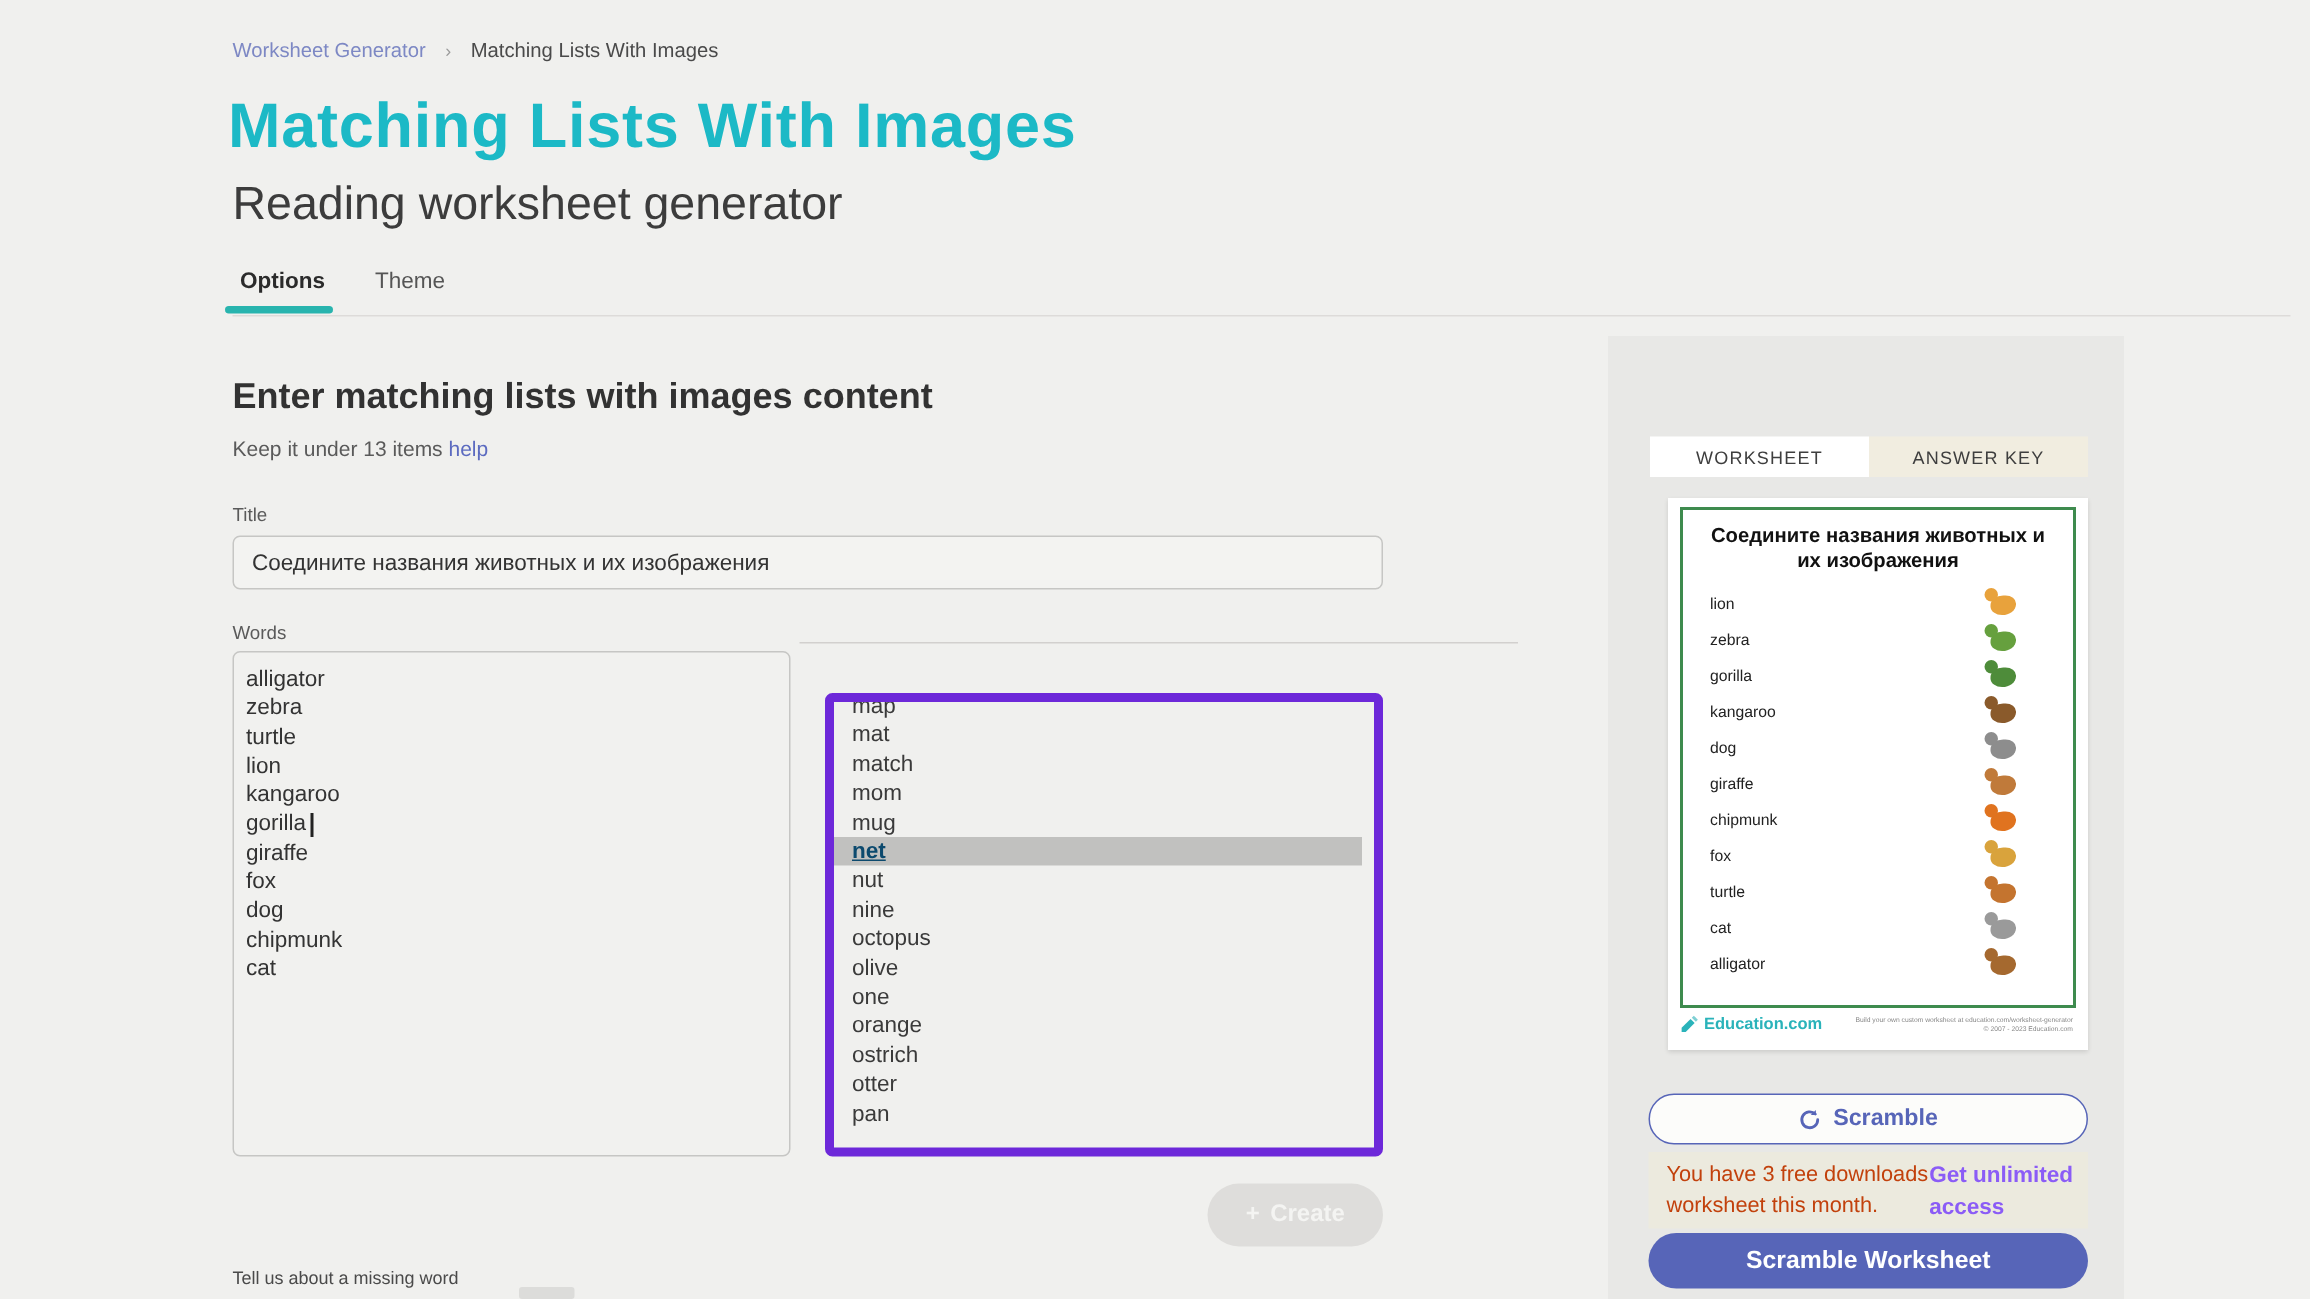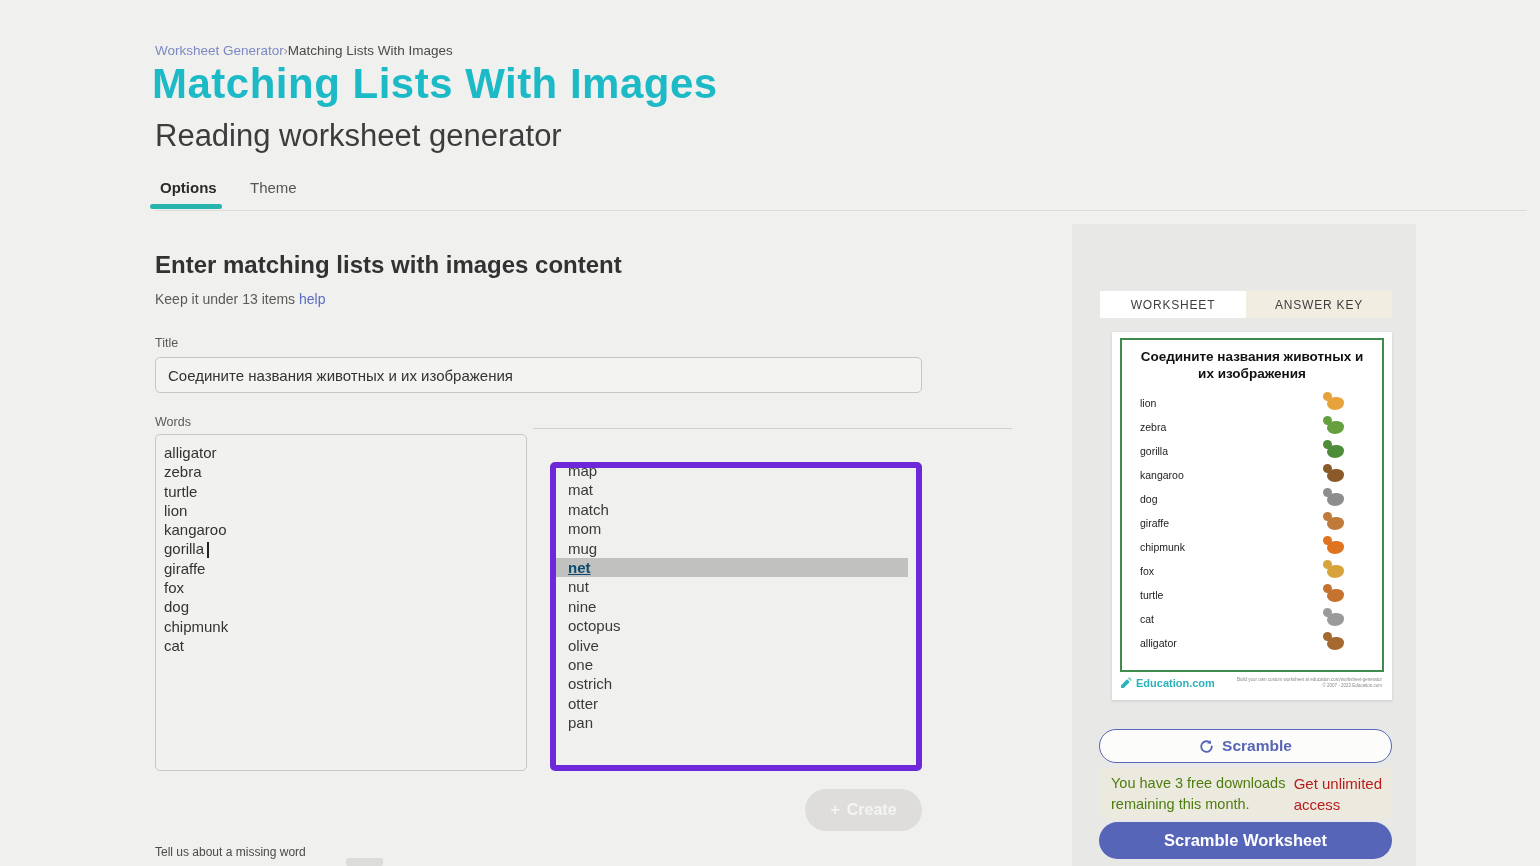--- a/index.html
+++ b/index.html
@@ -1,20 +1,20 @@
 <!DOCTYPE html>
 <html><head>
 <meta charset="utf-8">
 <style>
   html,body{margin:0;padding:0;background:#f0f0ee;font-family:"Liberation Sans",sans-serif;}
   #app{position:relative;width:1540px;height:866px;background:#f0f0ee;overflow:hidden;}
   .abs{position:absolute;}
 
   
-  .breadcrumb{left:155px;top:43px;font-size:13.5px;color:#4a4a4a;display:flex;gap:0;align-items:center;}
+  .breadcrumb{left:155px;top:26px;font-size:13.5px;color:#4a4a4a;display:flex;gap:13px;align-items:center;}
   .crumb-link{color:#7d88c4;text-decoration:none;cursor:pointer;}
   .crumb-sep{color:#9a9a9a;font-size:12px;}
 
   
   .h1{left:152px;top:60px;font-size:42px;font-weight:700;color:#1cb9c6;letter-spacing:0.5px;}
   .h2{left:155px;top:118px;font-size:31px;font-weight:500;color:#3c3c3c;}
 
   
   .tab-options{left:160px;top:179px;font-size:15px;font-weight:700;color:#2b2b2b;cursor:pointer;}
   .tab-theme{left:250px;top:179px;font-size:15px;color:#555;cursor:pointer;}
@@ -73,22 +73,22 @@
   .animal::before{content:'';position:absolute;left:-4px;top:-5px;width:9px;height:9px;border-radius:50%;background:inherit;}
   .wfooter{position:absolute;left:8px;top:344px;width:264px;display:flex;justify-content:space-between;align-items:flex-end;}
   .brand{display:flex;align-items:center;gap:3px;color:#2ab3ba;font-size:11px;font-weight:700;}
   .wfineprint{text-align:right;font-size:4.5px;line-height:6px;color:#888;padding-right:2px;}
 
   .scramble-btn{left:27px;top:505px;width:293px;height:34px;border-radius:17px;background:#fcfcfa;
     border:1.5px solid #5765b8;box-sizing:border-box;color:#5765b8;font-size:15.5px;font-weight:700;
     display:flex;align-items:center;justify-content:center;gap:8px;cursor:pointer;}
   .notice{left:27px;top:544px;width:293px;height:51px;background:#eceade;display:flex;
     justify-content:space-between;align-items:center;padding:0 10px 0 12px;box-sizing:border-box;}
-  .notice-text{font-size:14.5px;color:#4d7c0f;line-height:21px;}
-  .notice-link{font-size:15px;color:#b91c1c;line-height:21px;cursor:pointer;font-weight:400;}
+  .notice-text{font-size:14.5px;color:#c2410c;line-height:21px;}
+  .notice-link{font-size:15px;color:#8b5cf6;line-height:21px;cursor:pointer;font-weight:700;}
   .download-btn{left:27px;top:598px;width:293px;height:37px;border-radius:18.5px;background:#5765b8;
     color:#ffffff;font-size:16.5px;font-weight:700;display:flex;align-items:center;justify-content:center;cursor:pointer;}
 </style>
 </head>
 <body>
 
 <div id="app">
 
   <div class="abs breadcrumb">
     <span class="crumb-link">Worksheet Generator</span>
@@ -135,20 +135,21 @@
       <li>mat</li>
       <li>match</li>
       <li>mom</li>
       <li>mug</li>
       <li class="selected">net</li>
       <li>nut</li>
       <li>nine</li>
       <li>octopus</li>
       <li>olive</li>
       <li>one</li>
+      <li>orange</li>
       <li>ostrich</li>
       <li>otter</li>
       <li>pan</li>
     </ul>
     <div class="scroll-thumb"></div>
   </div>
 
   <div class="abs create-btn">
     <span>+</span>
     <span>Create</span>
@@ -232,21 +233,21 @@
       <svg width="15" height="15" viewBox="0 0 24 24" fill="none" stroke="currentColor" stroke-width="3" stroke-linecap="round">
         <path d="M20.5 12a8.5 8.5 0 1 1-2.5-6"></path>
         <path d="M18.5 1.5 v5.5 h-5.5" fill="currentColor" stroke="none"></path>
       </svg>
       <span>Scramble</span>
     </div>
 
     <div class="abs notice">
       <span class="notice-text">
         <span>You have 3 free downloads</span><br>
-        <span>remaining this month.</span>
+        <span>worksheet this month.</span>
       </span>
       <span class="notice-link">
         <span>Get unlimited</span><br>
         <span>access</span>
       </span>
     </div>
 
     <div class="abs download-btn">
       <span>Scramble Worksheet</span>
     </div>

